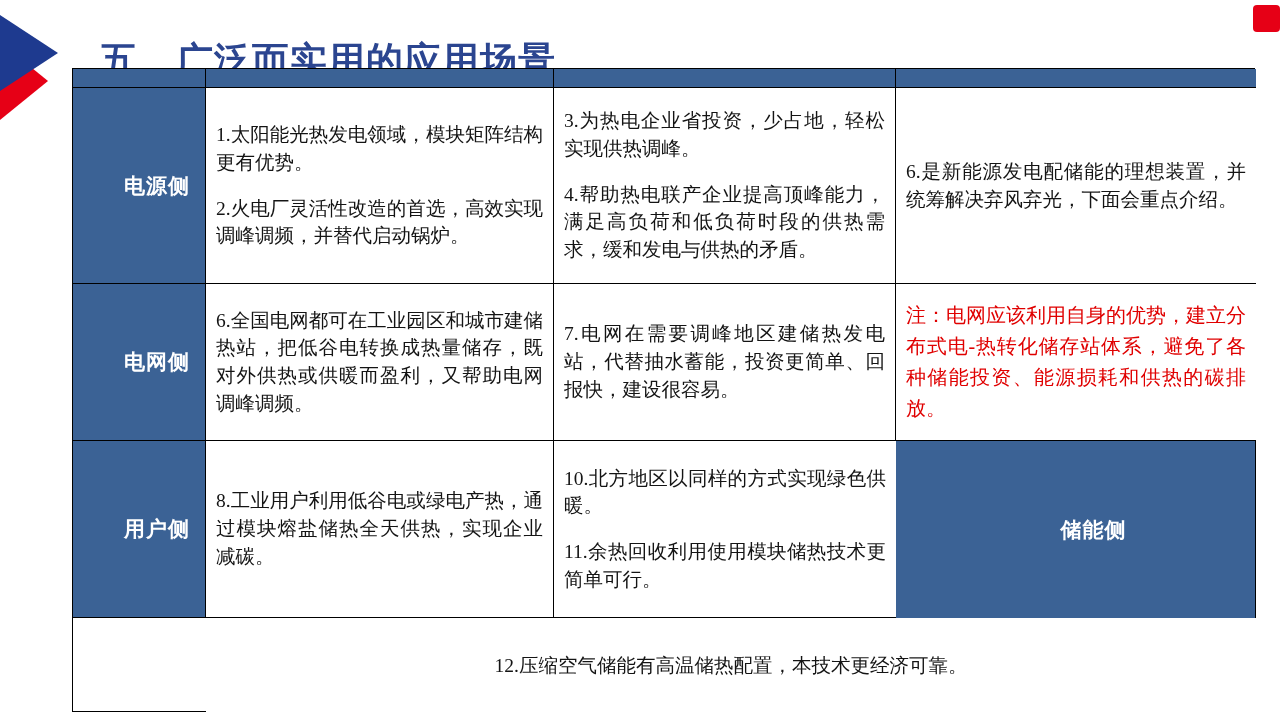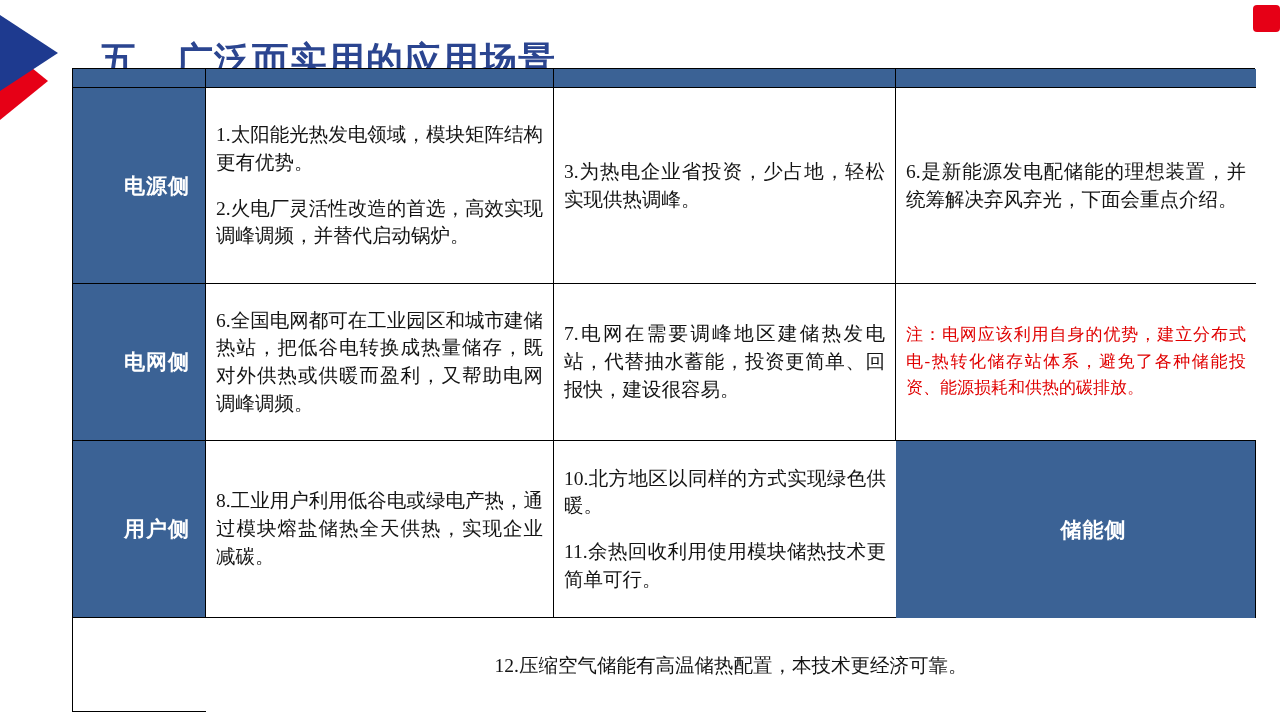--- a/index.html
+++ b/index.html
@@ -54,21 +54,21 @@
   .cell {
     background:#fff; border-right:1px solid #000; border-bottom:1px solid #000;
     display:flex; flex-direction:column; justify-content:center;
     padding:6px 10px; color:#141414;
     font-size:19.5px; line-height:1.42;
     text-align:justify; text-justify:inter-ideograph;
   }
   .last-col { border-right:none !important; }
   .last-row { border-bottom:none !important;text-align:center; }
   .cell p { margin:9px 0; }
-  .note-cell { color:var(--note-red,#E00000); font-size:17px; line-height:1.55; }
+  .note-cell { color:var(--note-red,#E00000); font-size:20px; line-height:1.55; }
   .span-cell { grid-column:2 / 5; }
 </style>
 </head>
 <body>
 
 <div class="slide">
 
   <div class="deco-blue"></div>
   <div class="deco-red"></div>
   <div class="corner-badge"></div>
@@ -82,20 +82,21 @@
     <div class="hcell"></div>
     <div class="hcell last"></div>
 
     <div class="label-cell hb-gap row1">电源侧</div>
     <div class="cell hb-gap row1">
       <p>1.太阳能光热发电领域，模块矩阵结构更有优势。</p>
       <p>2.火电厂灵活性改造的首选，高效实现调峰调频，并替代启动锅炉。</p>
     </div>
     <div class="cell hb-gap row1">
       <p>3.为热电企业省投资，少占地，轻松实现供热调峰。</p>
+      <p>4.帮助热电联产企业提高顶峰能力，满足高负荷和低负荷时段的供热需求，缓和发电与供热的矛盾。</p>
     </div>
     <div class="cell hb-gap row1 last-col">
       <p>6.是新能源发电配储能的理想装置，并统筹解决弃风弃光，下面会重点介绍。</p>
     </div>
 
     <div class="label-cell">电网侧</div>
     <div class="cell">
       <p>6.全国电网都可在工业园区和城市建储热站，把低谷电转换成热量储存，既对外供热或供暖而盈利，又帮助电网调峰调频。</p>
     </div>
     <div class="cell">

